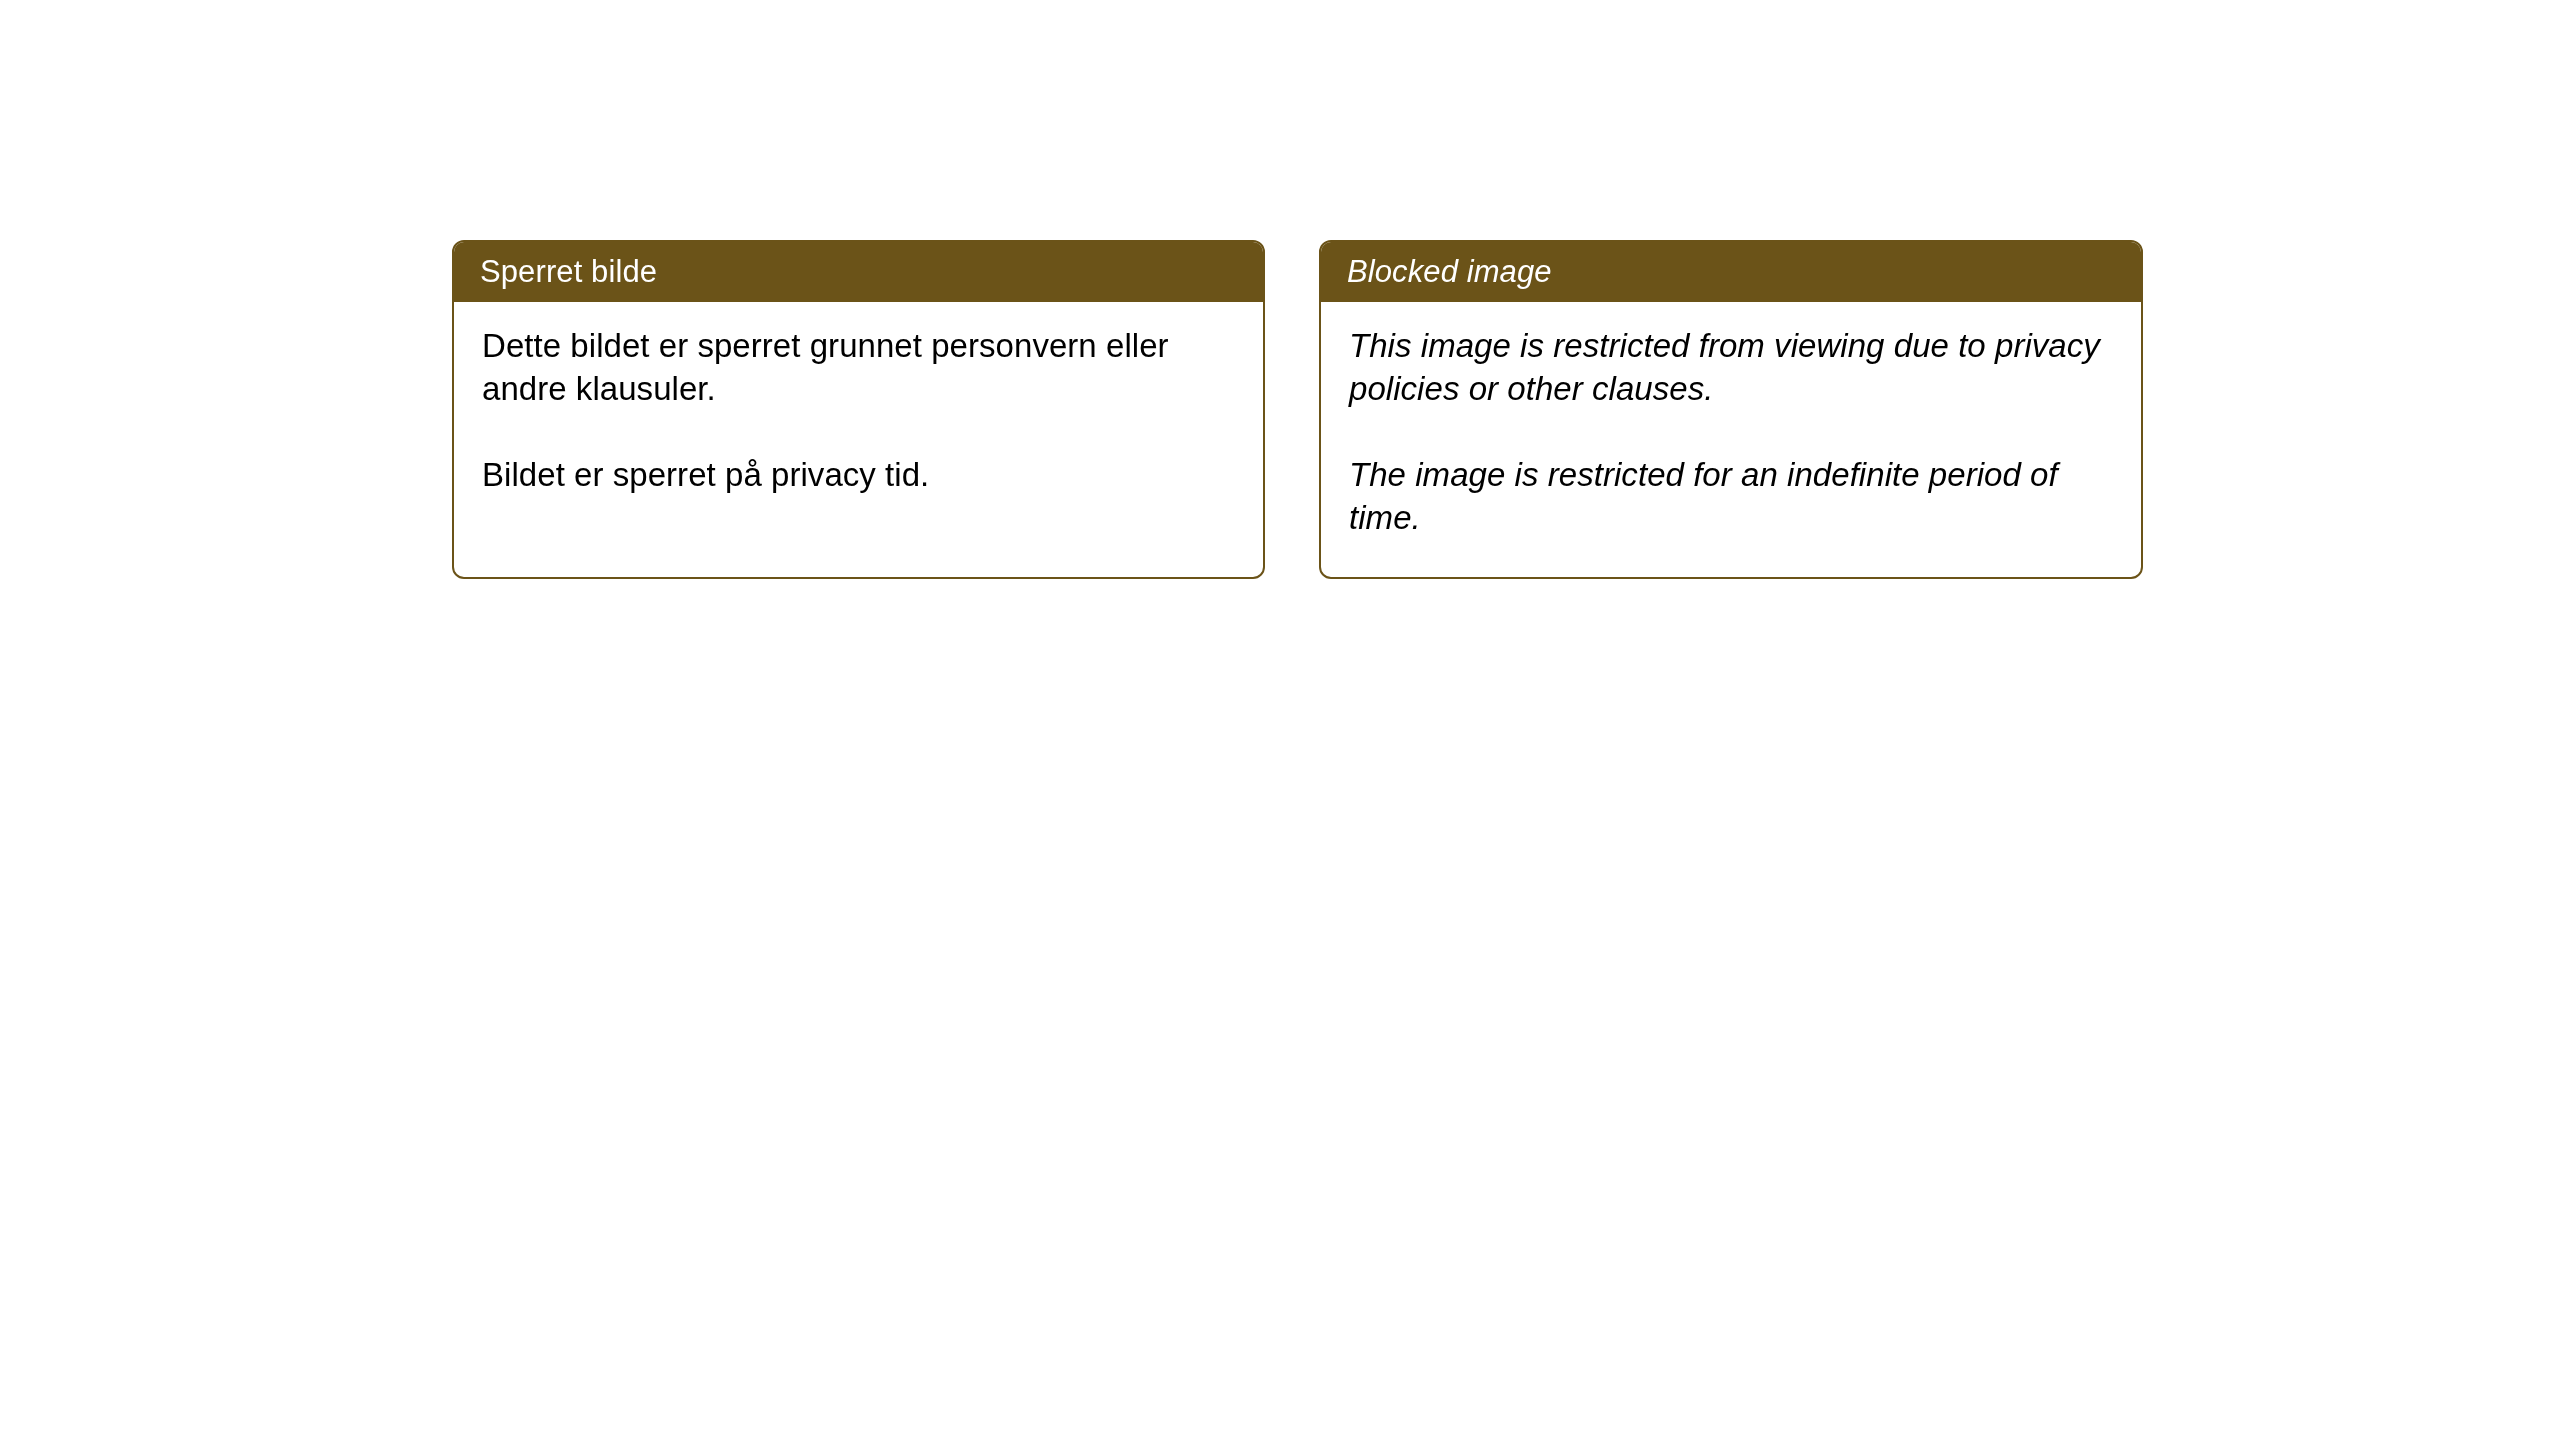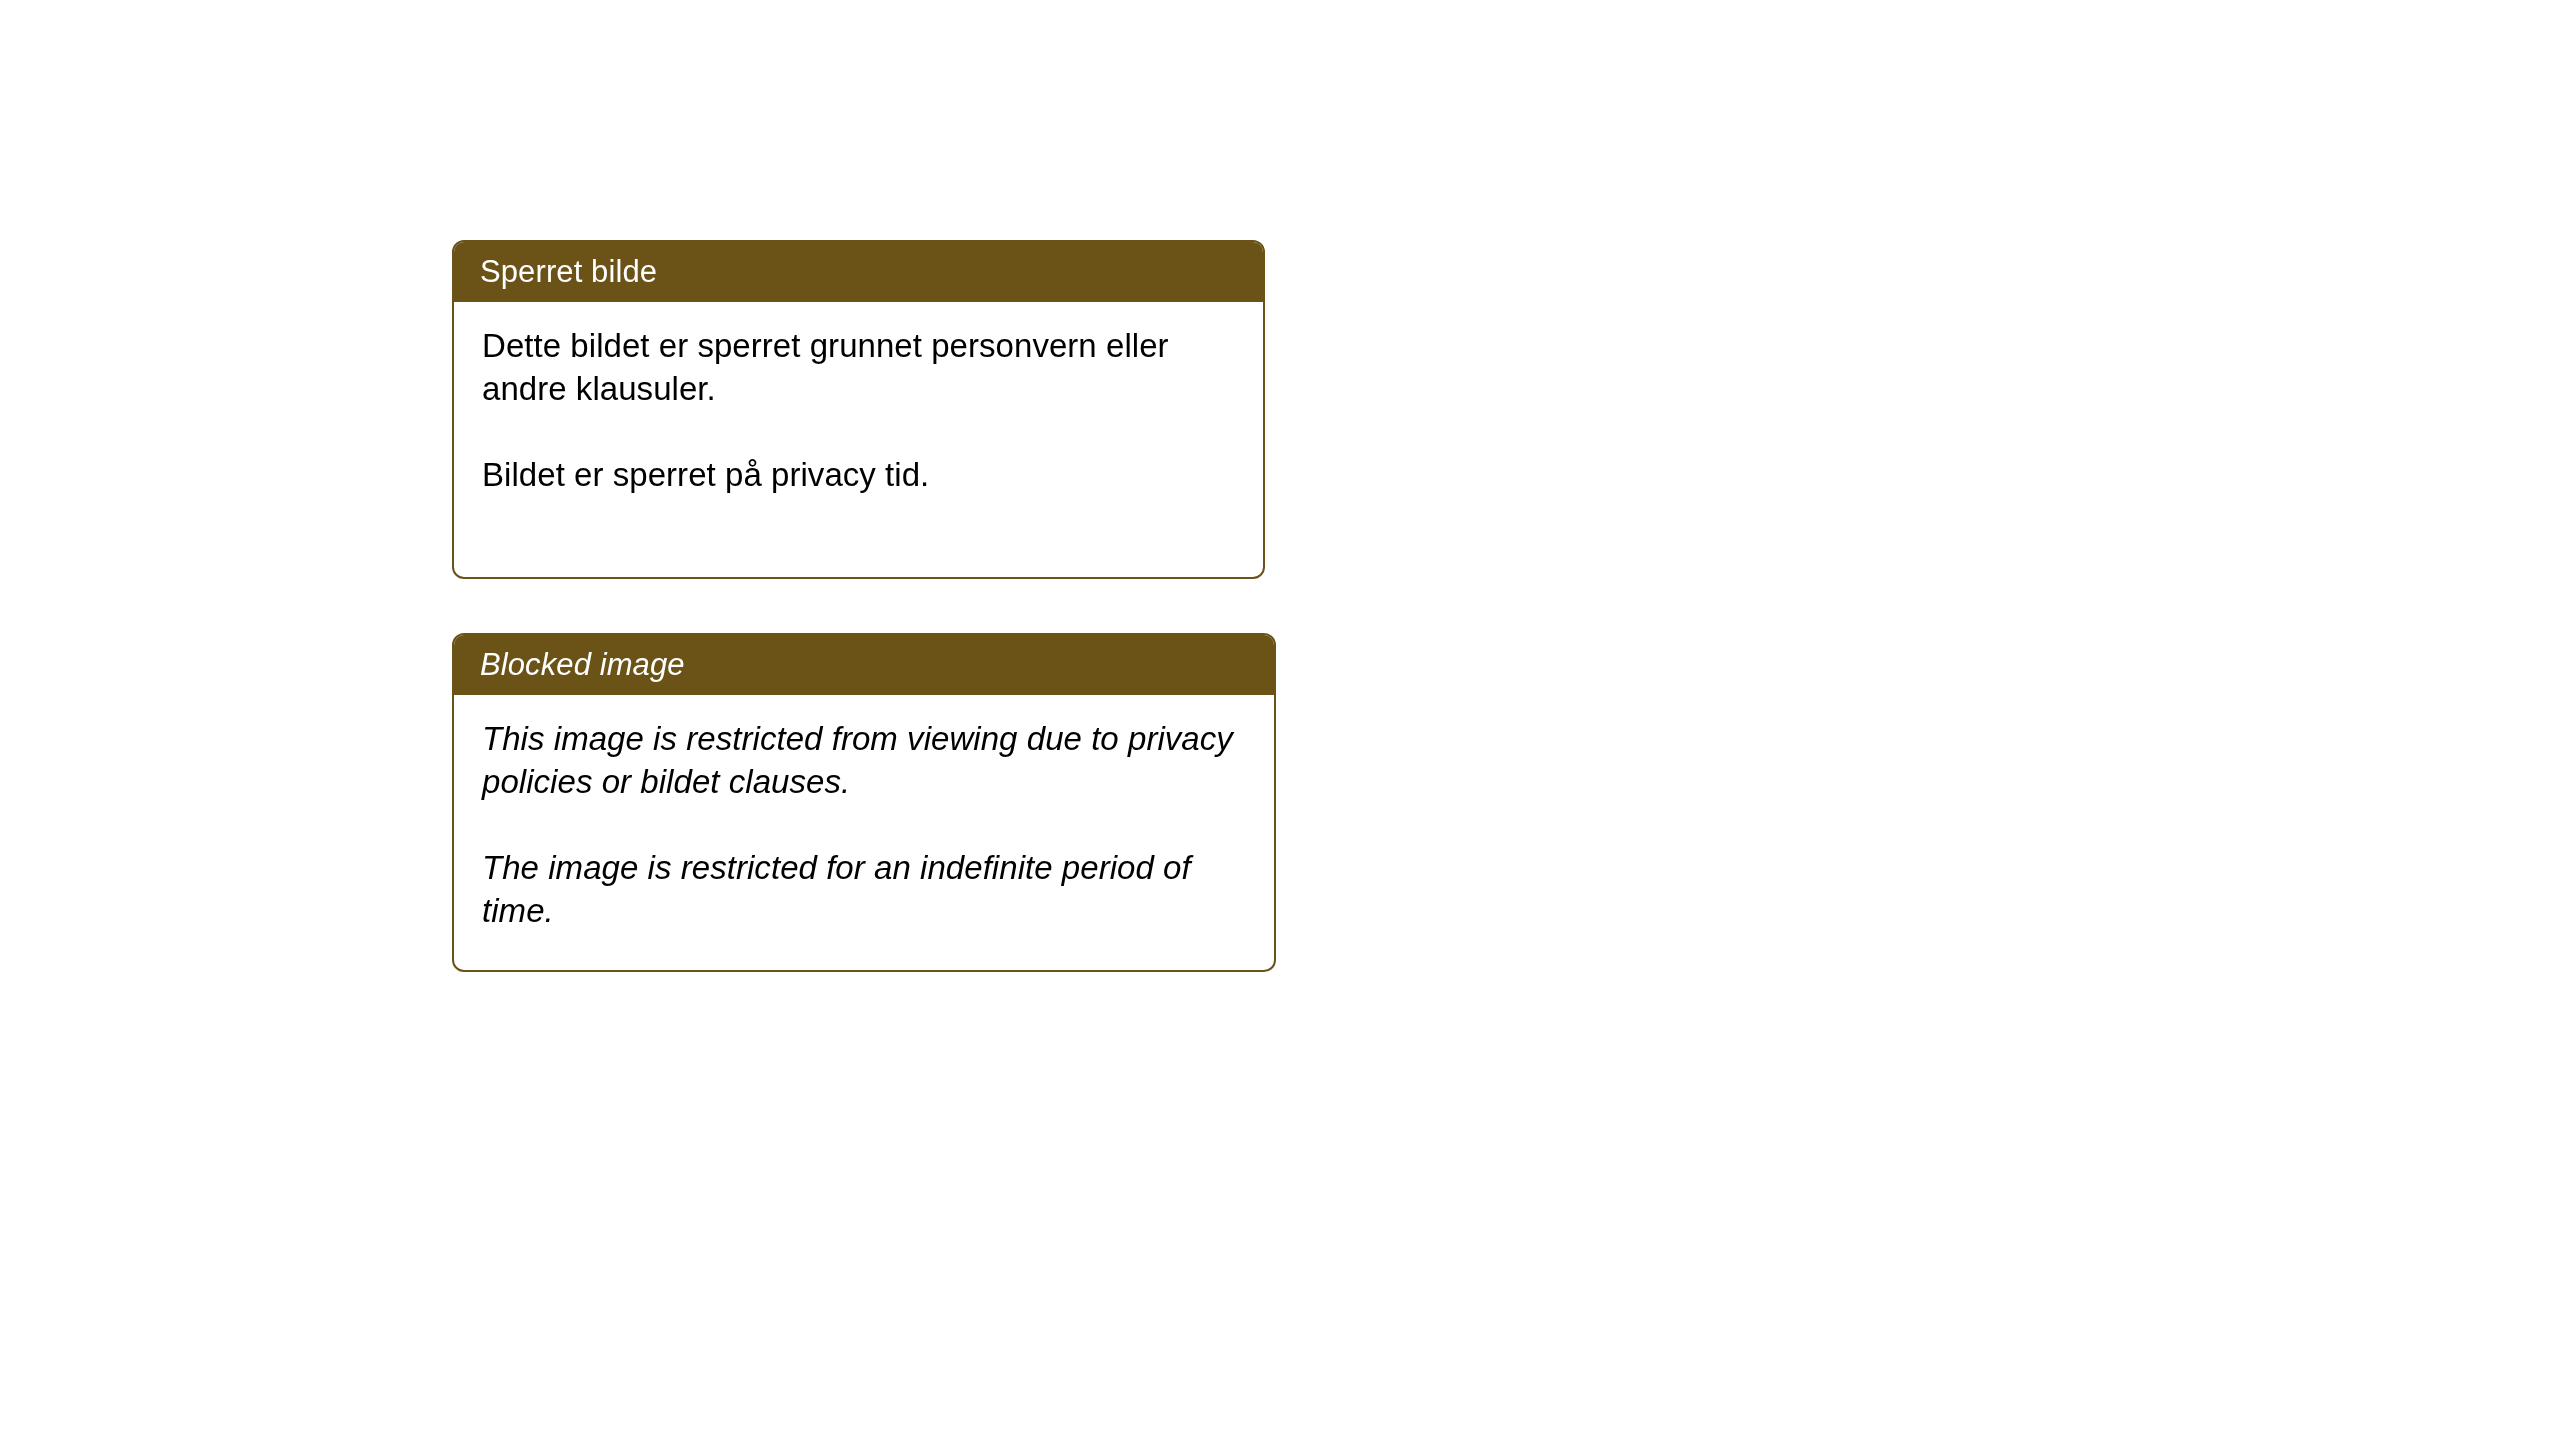--- a/index.html
+++ b/index.html
@@ -14,22 +14,22 @@
     overflow: hidden;
     font-family: "Liberation Sans", sans-serif;
     -webkit-font-smoothing: antialiased;
   }
 
   .cards-area {
     position: absolute;
     left: 452px;
     top: 240px;
     display: flex;
-    flex-direction: column;
-    align-items: flex-start;
+    flex-direction: row;
+    align-items: flex-end;
     gap: 54px;
   }
 
   .notice-card {
     box-sizing: border-box;
     background: #ffffff;
     border: 2px solid #6b5318;
     border-radius: 12px;
     overflow: hidden;
     height: 339px;
@@ -99,19 +99,19 @@
       <div class="paragraph-gap"></div>
       <p class="card-paragraph">Bildet er sperret på privacy tid.</p>
     </div>
   </div>
 
   <div class="notice-card card-en">
     <div class="card-header">
       <span class="card-header-title">Blocked image</span>
     </div>
     <div class="card-body">
-      <p class="card-paragraph">This image is restricted from viewing due to privacy policies or bildet clauses.</p>
+      <p class="card-paragraph">This image is restricted from viewing due to privacy policies or other clauses.</p>
       <div class="paragraph-gap"></div>
       <p class="card-paragraph">The image is restricted for an indefinite period of time.</p>
     </div>
   </div>
 
 </div>
 
 </body></html>

